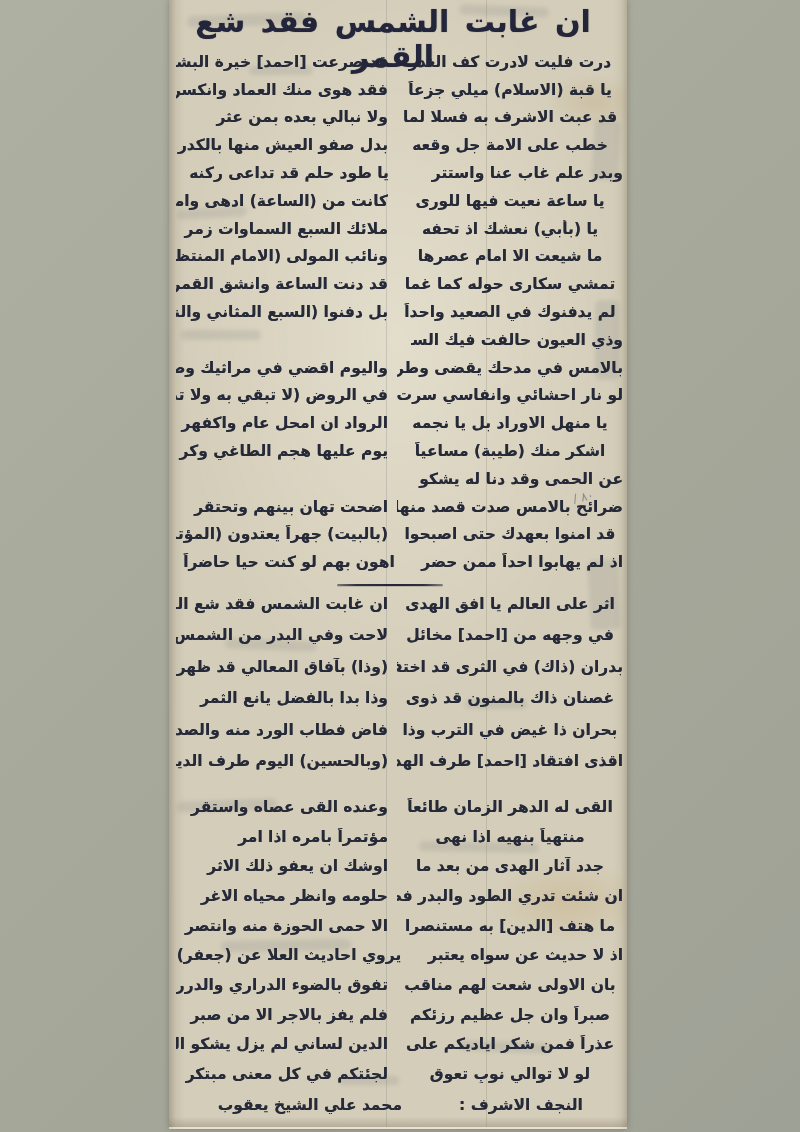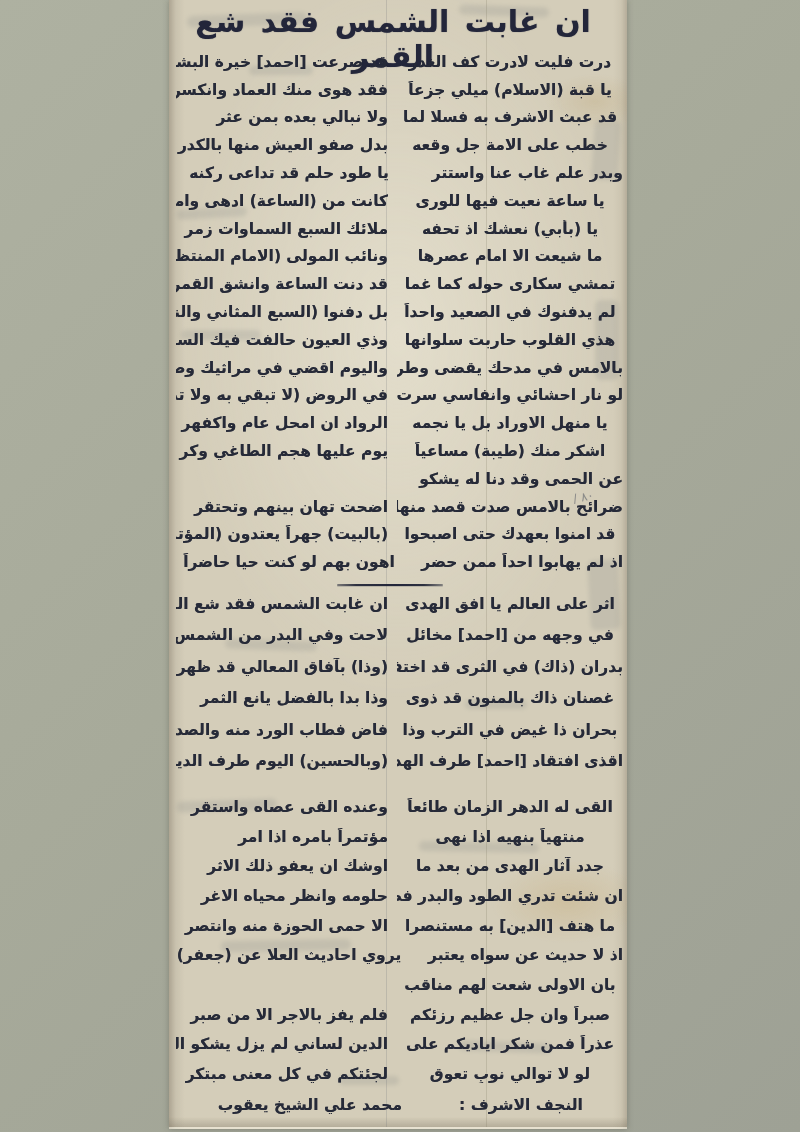--- a/index.html
+++ b/index.html
@@ -140,21 +140,20 @@
       </div>
         <div class="vrow">
         <span class="hemi sadr">تمشي سكارى حوله كما غما</span>
         <span class="hemi ajuz">قد دنت الساعة وانشق القمر</span>
       </div>
         <div class="vrow">
         <span class="hemi sadr">لم يدفنوك في الصعيد واحداً</span>
         <span class="hemi ajuz">بل دفنوا (السبع المثاني والنور)</span>
       </div>
         <div class="vrow">
-        <span class="hemi sadr">هذي القلوب حاربت سلوانها</span>
         <span class="hemi ajuz">وذي العيون حالفت فيك السهر</span>
       </div>
         <div class="vrow">
         <span class="hemi sadr">بالامس في مدحك يقضى وطري</span>
         <span class="hemi ajuz">واليوم اقضي في مراثيك وطر</span>
       </div>
         <div class="vrow">
         <span class="hemi sadr">لو نار احشائي وانفاسي سرت</span>
         <span class="hemi ajuz">في الروض (لا تبقي به ولا تذر)</span>
       </div>
@@ -232,20 +231,21 @@
         <div class="vrow">
         <span class="hemi sadr">ما هتف [الدين] به مستنصرا</span>
         <span class="hemi ajuz">الا حمى الحوزة منه وانتصر</span>
       </div>
         <div class="vrow">
         <span class="hemi ajuz">اذ لا حديث عن سواه يعتبر</span>
         <span class="hemi sadr">يروي احاديث العلا عن (جعفر)</span>
       </div>
         <div class="vrow">
         <span class="hemi sadr">بان الاولى شعت لهم مناقب</span>
+        <span class="hemi ajuz">تفوق بالضوء الدراري والدرر</span>
       </div>
         <div class="vrow">
         <span class="hemi sadr">صبراً وان جل عظيم رزئكم</span>
         <span class="hemi ajuz">فلم يفز بالاجر الا من صبر</span>
       </div>
         <div class="vrow">
         <span class="hemi sadr">عذراً فمن شكر اياديكم على</span>
         <span class="hemi ajuz">الدين لساني لم يزل يشكو القصر</span>
       </div>
         <div class="vrow">

